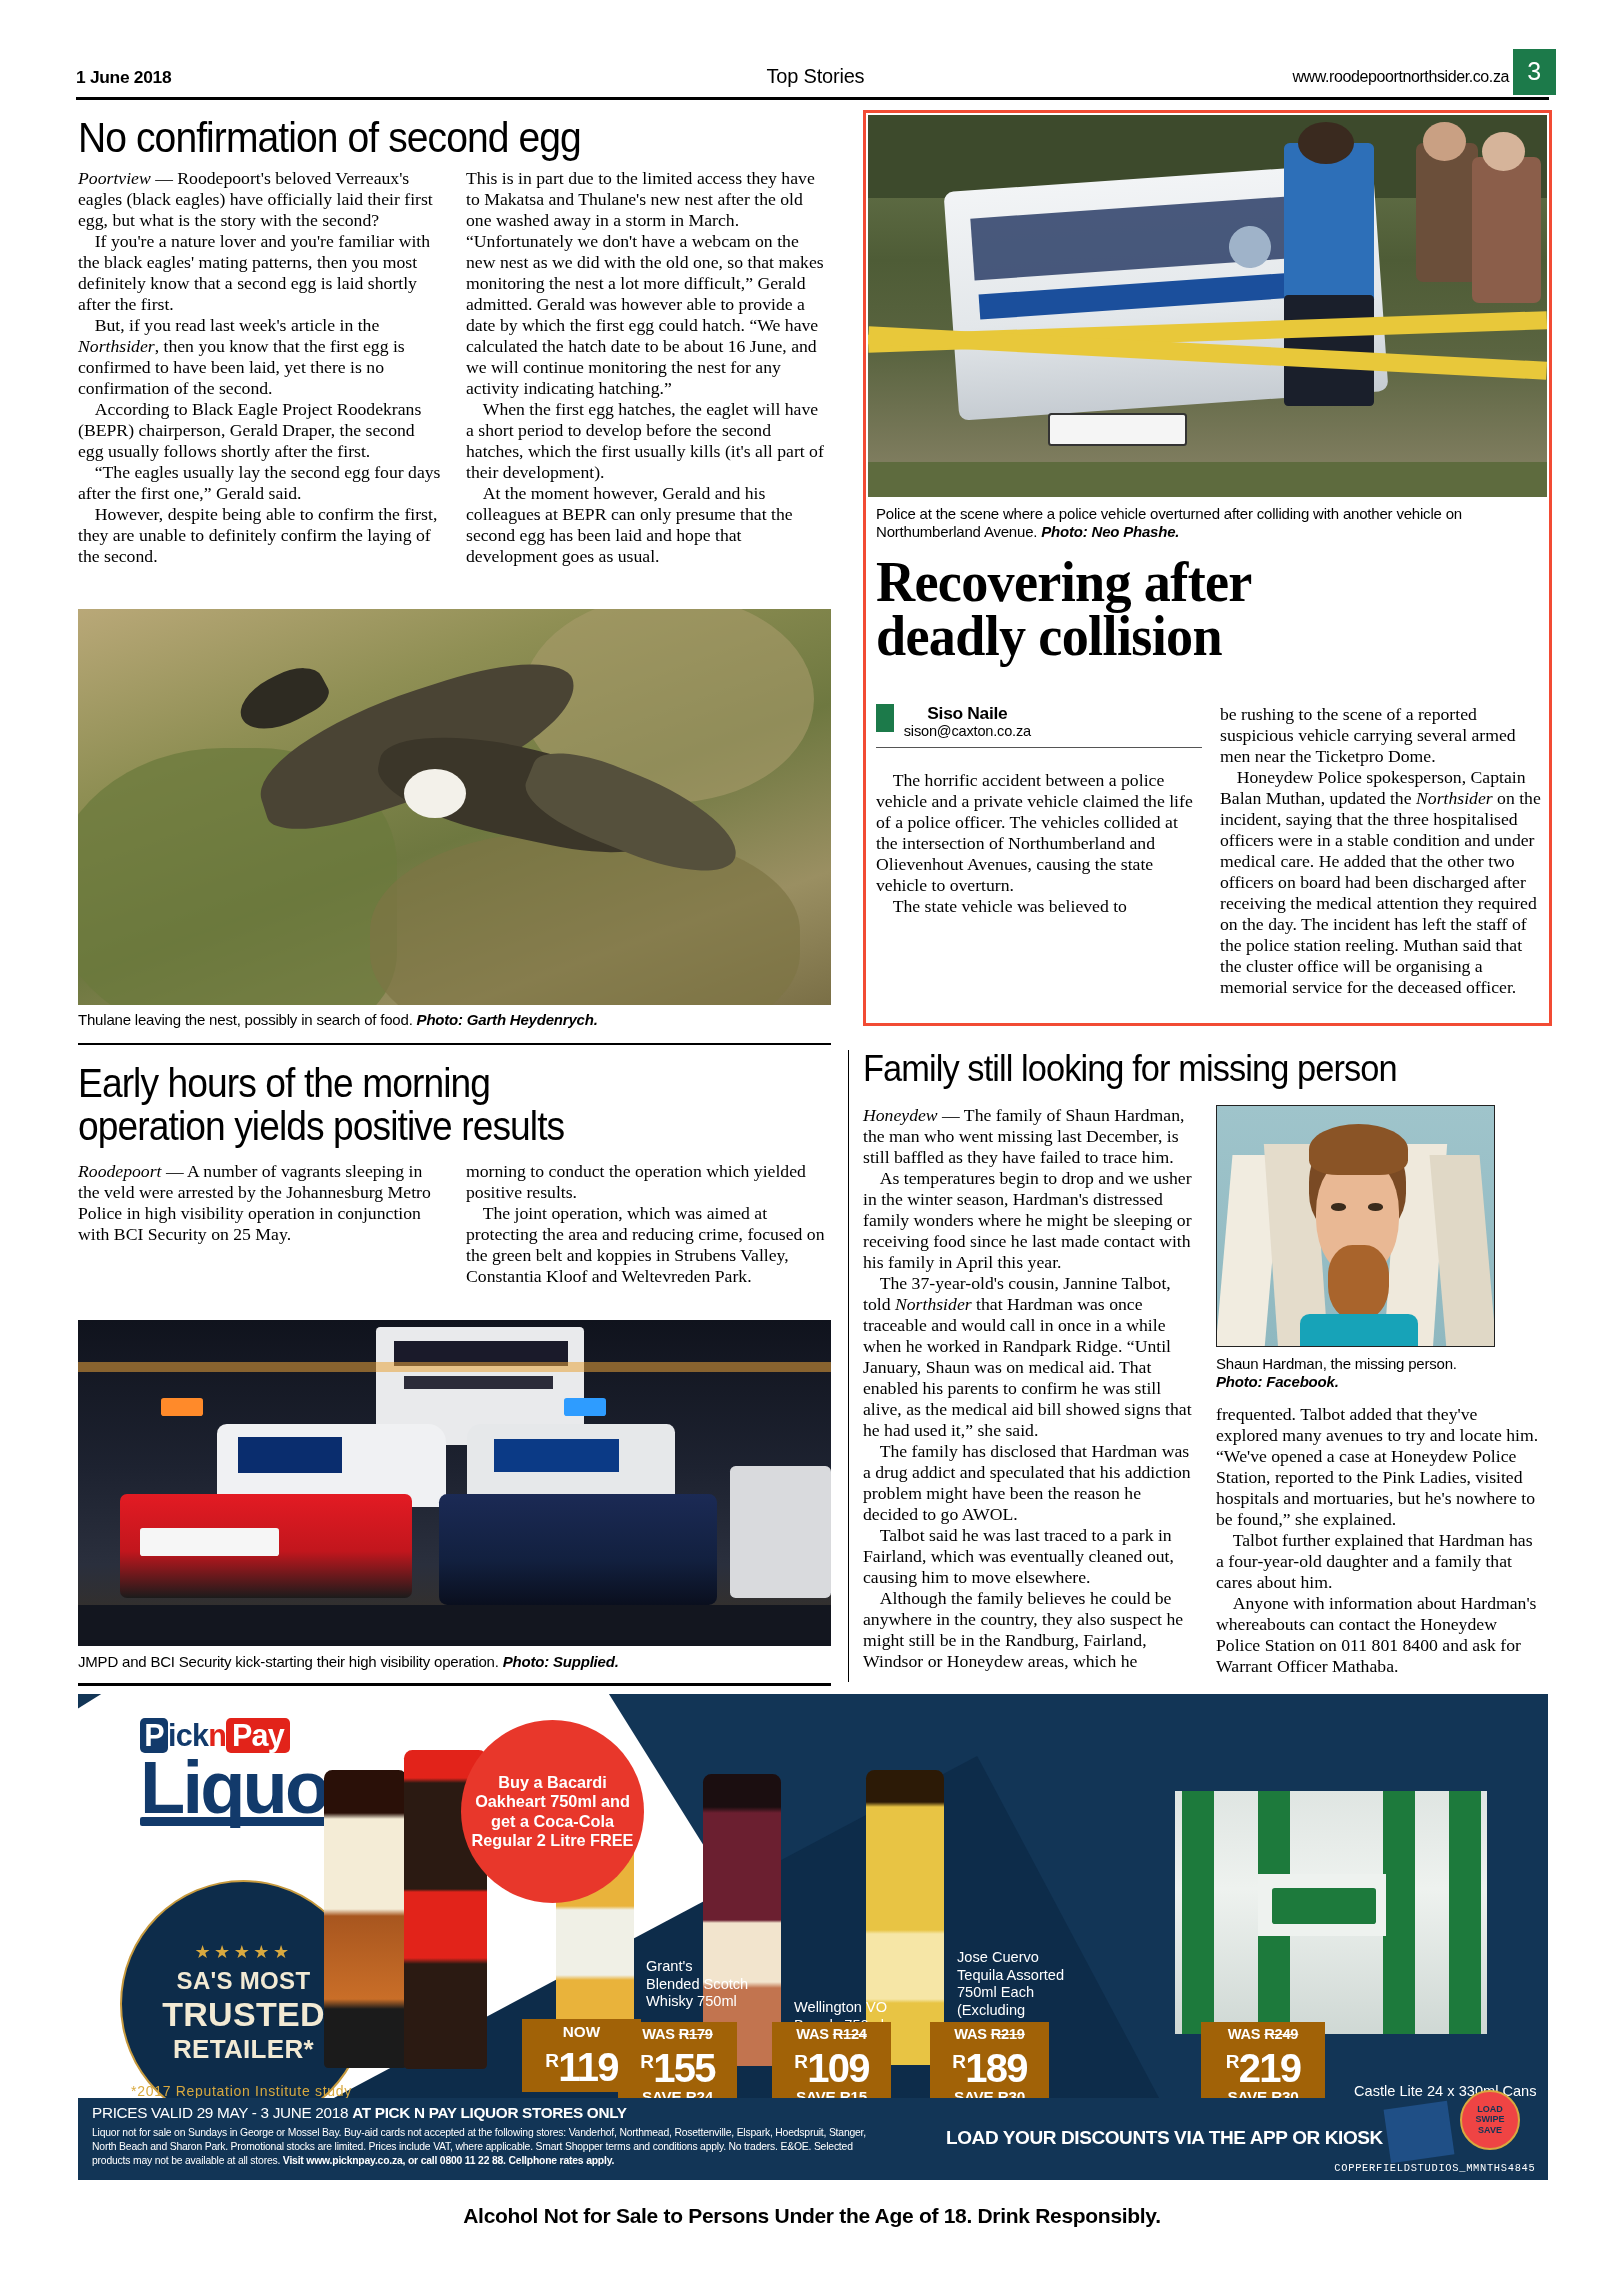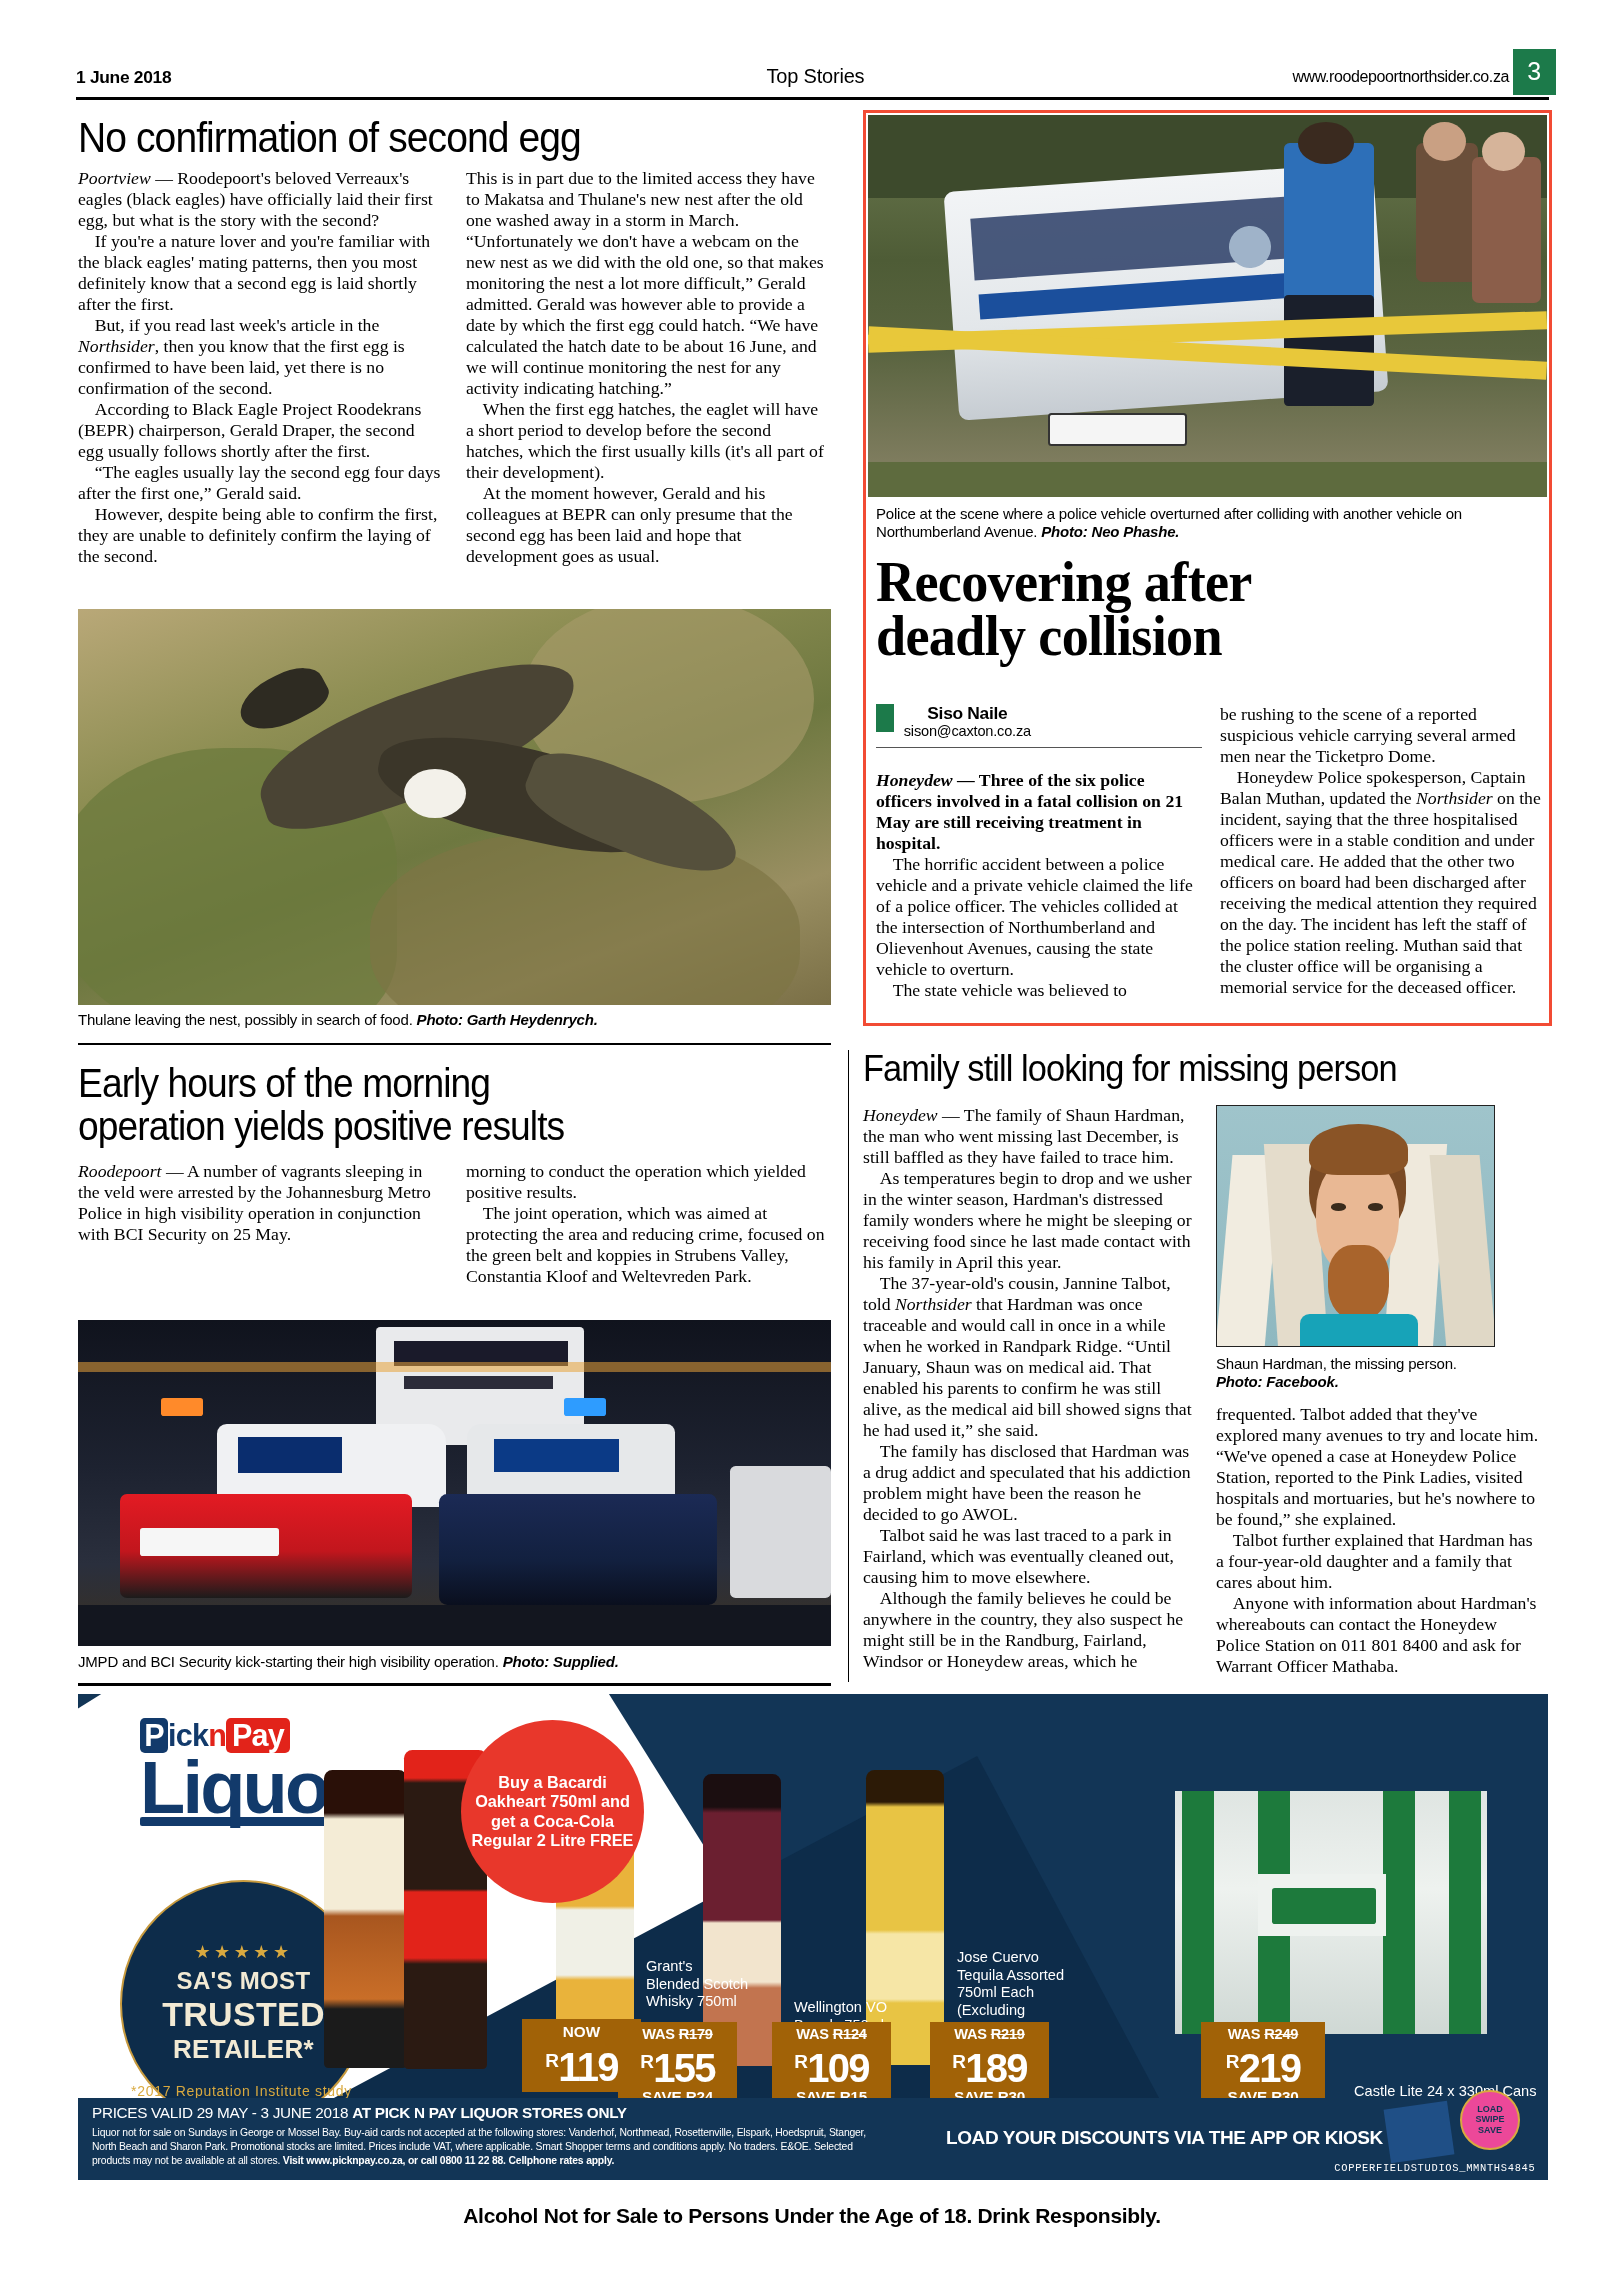--- a/index.html
+++ b/index.html
@@ -107,21 +107,21 @@
   .pb-save{font-size:15.3px;font-weight:bold;letter-spacing:-0.2px;}
 
   #ad-footer{position:absolute;left:0;bottom:0;width:1470px;height:82px;background:#123556;}
   #valid-line{position:absolute;left:14px;top:5.6px;font-family:"Liberation Sans",sans-serif;font-size:15.3px;color:#fff;letter-spacing:-0.3px;}
   #valid-line b{font-weight:bold;}
   #fineprint{position:absolute;left:14px;top:28px;width:777px;font-family:"Liberation Sans",sans-serif;font-size:10.4px;line-height:14px;color:#fff;letter-spacing:-0.2px;}
   #fineprint b{font-weight:bold;}
   #load-line{position:absolute;left:868px;top:29px;font-family:"Liberation Sans",sans-serif;font-weight:bold;font-size:19px;color:#fff;letter-spacing:-0.4px;}
   #studio-code{position:absolute;right:12.5px;bottom:5.6px;font-family:"Liberation Mono",monospace;font-size:10.4px;color:#fff;letter-spacing:0.7px;}
   #smart-shopper{position:absolute;right:97px;bottom:21px;width:64px;height:54px;background:#1f4f86;transform:rotate(-8deg);}
-  #swipe-badge{position:absolute;right:28px;bottom:30.5px;width:56px;height:56px;border-radius:50%;background:#ec4899;border:2.8px solid #d9a93f;display:flex;flex-direction:column;align-items:center;justify-content:center;font-family:"Liberation Sans",sans-serif;font-weight:bold;font-size:9px;color:#123556;line-height:10.4px;}
+  #swipe-badge{position:absolute;right:28px;bottom:30.5px;width:56px;height:56px;border-radius:50%;background:#ef4444;border:2.8px solid #d9a93f;display:flex;flex-direction:column;align-items:center;justify-content:center;font-family:"Liberation Sans",sans-serif;font-weight:bold;font-size:9px;color:#123556;line-height:10.4px;}
 
   #alcohol-warning{position:absolute;left:0;right:0;top:2204px;text-align:center;font-family:"Liberation Sans",sans-serif;font-weight:bold;font-size:21px;letter-spacing:-0.3px;}
 
   
   .ph{position:absolute;}
 </style>
 </head>
 <body>
 
 <div class="page">
@@ -202,21 +202,20 @@
   <div class="byline-wrap">
     <span class="byline-sq"></span>
     <span class="byline-txt">
       <span class="byline-name">Siso Naile</span><br>
       <span class="byline-mail">sison@caxton.co.za</span>
     </span>
   </div>
   <div id="byline-rule"></div>
 
   <div class="body-col" id="art2-c1">
-    <p class="first lede"><i>Honeydew</i> — Three of the six police officers involved in a fatal collision on 21 May are still receiving treatment in hospital.</p>
     <p>The horrific accident between a police vehicle and a private vehicle claimed the life of a police officer. The vehicles collided at the intersection of Northumberland and Olievenhout Avenues, causing the state vehicle to overturn.</p>
     <p>The state vehicle was believed to</p>
   </div>
 
   <div class="body-col" id="art2-c2">
     <p class="first">be rushing to the scene of a reported suspicious vehicle carrying several armed men near the Ticketpro Dome.</p>
     <p>Honeydew Police spokesperson, Captain Balan Muthan, updated the <i>Northsider</i> on the incident, saying that the three hospitalised officers were in a stable condition and under medical care. He added that the other two officers on board had been discharged after receiving the medical attention they required on the day. The incident has left the staff of the police station reeling. Muthan said that the cluster office will be organising a memorial service for the deceased officer.</p>
   </div>
 
   <div class="hl" id="art3-title">

